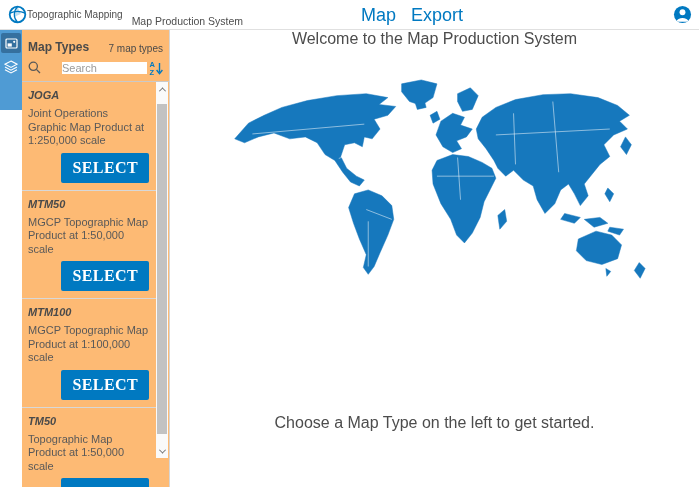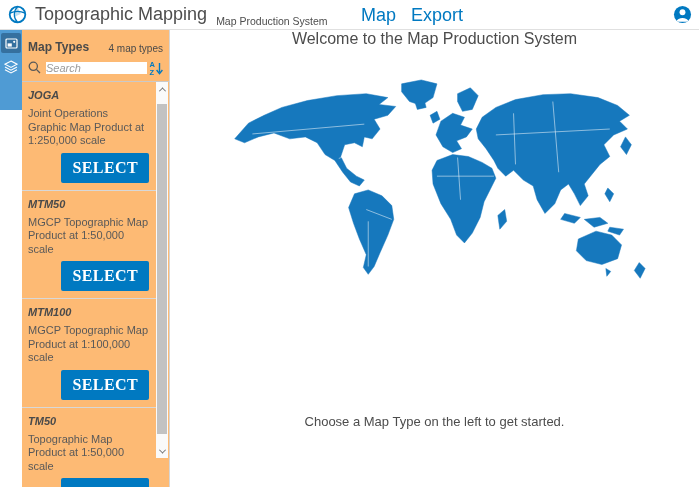--- a/index.html
+++ b/index.html
@@ -4,21 +4,21 @@
 <style>
   * { margin:0; padding:0; box-sizing:border-box; }
   html,body { width:699px; height:487px; background:#fff; overflow:hidden;
               font-family:"Liberation Sans", sans-serif; }
   .app { width:699px; height:487px; position:relative; background:#fff; outline:1px solid #d9d9d9; }
 
   
   .header { height:30px; display:flex; align-items:center; border-bottom:1px solid #e0e0e0;
             padding-left:8px; position:relative; background:#fff; }
   .logo { width:19px; height:19px; flex:0 0 auto; }
-  .app-title { font-size:18px; color:#4d4d4d; margin-left:8px; white-space:nowrap; }
+  .app-title { font-size:10px; color:#4d4d4d; margin-left:0; white-space:nowrap; }
   .app-subtitle { font-size:10.5px; color:#4d4d4d; margin-left:9px; margin-top:12px; white-space:nowrap; }
   .nav { position:absolute; left:360px; top:0; height:30px; display:flex; align-items:center; gap:13px; }
   .nav-item { font-size:18px; color:#0079c1; cursor:pointer; padding:7px 1px 5px 1px; border-bottom:2px solid transparent; }
   .nav-item.active { border-bottom-color:#0079c1; }
   .account { position:absolute; right:7px; top:5px; width:19px; height:19px; cursor:pointer; }
 
   
   .content { display:flex; height:457px; }
 
   
@@ -31,21 +31,21 @@
 
   
   .sidebar { width:148px; flex:0 0 auto; border-right:1px solid #d6d6d6; position:relative; background:#fdba74; }
   .panel-head { height:24px; display:flex; align-items:flex-end; justify-content:space-between;
                 padding:8px 6px 0 6px; }
   .panel-title { font-size:12px; font-weight:bold; color:#4a4a4a; }
   .panel-count { font-size:10px; color:#4a4a4a; }
   .search-row { height:28px; display:flex; align-items:center; padding:0 4px 0 6px;
                 border-bottom:1px solid #c9c9c9; }
   .search-input { border:none; outline:none; flex:1; min-width:0; font-size:11px; color:#333;
-                  margin-left:5px; font-family:"Liberation Sans", sans-serif;font-style:italic; }
+                  margin-left:21px; font-family:"Liberation Sans", sans-serif; }
   .search-input::placeholder { color:#9b9b9b; }
   .sort-btn { width:18px; height:18px; flex:0 0 auto; cursor:pointer; display:flex;
               align-items:center; justify-content:center; }
 
   .map-list { position:absolute; left:0; top:52px; right:13px; bottom:0; overflow:hidden; }
   .map-item { padding:7px 7px 7px 6px; border-bottom:1px solid #d8d8d8; }
   .item-name { font-size:11px; font-weight:bold; color:#4a4a4a; line-height:12px;font-style:italic; }
   .item-desc { font-size:11px; color:#595959; line-height:13.5px; margin-top:6px; }
   .item-actions { text-align:right; margin-top:5px; }
   .select-btn { background:#0079c1; color:#fff; border:none; border-radius:2px;
@@ -60,21 +60,21 @@
   .chev { width:5px; height:5px; border-right:1.4px solid #707070; border-bottom:1.4px solid #707070; }
   .chev.up { transform:rotate(-135deg) translate(-1px,-1px); }
   .chev.down { transform:rotate(45deg) translate(-1px,-1px); }
   .sb-thumb { position:absolute; left:1px; top:22px; width:10px; height:330px; background:#c2c2c2; cursor:pointer; }
 
   
   .main { flex:1; position:relative; background:#fff; }
   .welcome { text-align:center; font-size:16px; font-weight:400; color:#4c4c4c; }
   .map-wrap { text-align:center; margin-top:26px; }
   .instruction { position:absolute; top:384px; left:0; right:0; text-align:center;
-                 font-size:13px; color:#4c4c4c; }
+                 font-size:16px; color:#4c4c4c; }
 </style>
 </head>
 <body>
 
 <div class="app">
 
   <div class="header">
     <svg class="logo" viewBox="0 0 20 20">
       <circle cx="10" cy="10" r="8.2" fill="none" stroke="#0079c1" stroke-width="1.9"></circle>
       <path d="M10 1.8 C 5.5 6.5, 5.5 13.5, 10 18.2" fill="none" stroke="#0079c1" stroke-width="1.3"></path>
@@ -120,21 +120,21 @@
             <path d="M1 7 L7 10.2 13 7" fill="none" stroke="#fff" stroke-width="1.1"></path>
             <path d="M1 9.7 L7 12.9 13 9.7" fill="none" stroke="#fff" stroke-width="1.1"></path>
           </svg>
         </div>
       </div>
     </div>
 
     <div class="sidebar">
       <div class="panel-head">
         <div class="panel-title">Map Types</div>
-        <div class="panel-count">4 map types</div>
+        <div class="panel-count">7 map types</div>
       </div>
 
       <div class="search-row">
         <svg width="13" height="13" viewBox="0 0 13 13">
           <circle cx="5.3" cy="5.3" r="4.1" fill="none" stroke="#595959" stroke-width="1.3"></circle>
           <line x1="8.4" y1="8.4" x2="12" y2="12" stroke="#595959" stroke-width="1.3"></line>
         </svg>
         <input class="search-input" type="text" placeholder="Search" style="">
         <div class="sort-btn">
           <svg width="15" height="16" viewBox="0 0 15 16">

